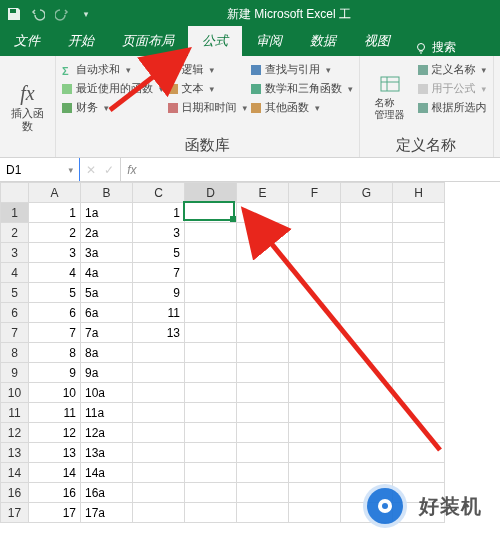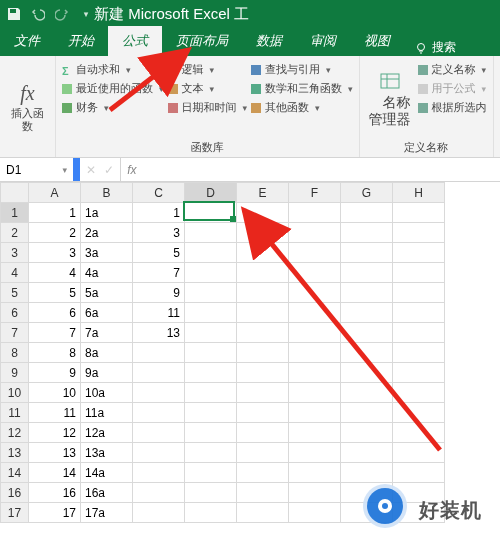--- a/index.html
+++ b/index.html
@@ -2,43 +2,43 @@
 <html><head>
 <meta charset="utf-8">
 <style>
 * { margin: 0; padding: 0; box-sizing: border-box; font-family: "Microsoft YaHei", sans-serif; }
 body { width: 500px; height: 542px; background: #fff; overflow: hidden; position: relative; }
 
 
 .title-bar { background: #0f7a3f; height: 28px; display: flex; align-items: center; color: #fff; font-size: 11px; }
 .title-bar .qat { display: flex; align-items: center; gap: 8px; padding-left: 6px; }
 .title-bar .qat-icon { width: 16px; height: 16px; display: flex; align-items: center; justify-content: center; }
-.title-bar .title { flex: 1; text-align: left; padding-right: 16px; font-size: 15px; }
+.title-bar .title { flex: 1; text-align: center; padding-right: 16px; font-size: 12px; }
 
 
 .tab-row { background: #0f7a3f; height: 28px; display: flex; align-items: flex-end; color: #fff; font-size: 13px; }
 .tab { padding: 6px 14px 6px; cursor: pointer; white-space: nowrap; font-style: italic; }
 .tab.active { background: #f3f3f3; color: #0f7a3f; }
 .search-box { display: flex; align-items: center; gap: 4px; padding: 0 10px; font-size: 12px; }
 
 
 .ribbon { background: #f3f3f3; border-bottom: 1px solid #d4d4d4; height: 102px; display: flex; font-size: 11px; color: #444; }
 .ribbon-group { border-right: 1px solid #e0e0e0; padding: 4px 6px 2px; display: flex; flex-direction: column; }
 .ribbon-group .group-body { flex: 1; display: flex; gap: 4px; }
-.ribbon-group .group-label { text-align: center; font-size: 11px; padding-top: 2px; }
+.ribbon-group .group-label { text-align: center; font-size: 15px; padding-top: 2px; }
 .big-btn { display: flex; flex-direction: column; align-items: center; justify-content: center; width: 48px; gap: 2px; }
 .big-btn .ic { font-size: 20px; font-style: italic; font-family: Georgia, serif; color: #555; }
 .col-btns { display: flex; flex-direction: column; gap: 4px; justify-content: flex-start; padding-top: 2px; }
 .row-btn { display: flex; align-items: center; gap: 4px; white-space: nowrap; font-size: 11px; }
 .row-btn .sq { width: 10px; height: 10px; display: inline-block; }
 .dd { font-size: 9px; color: #666; margin-left: 2px; }
 
 
 .formula-bar { height: 24px; border-bottom: 1px solid #d4d4d4; display: flex; align-items: stretch; font-size: 12px; }
-.name-box { width: 80px; border-right: 7px solid #3b82f6; display: flex; align-items: center; padding: 0 6px; }
+.name-box { width: 80px; border-right: 1px solid #3b82f6; display: flex; align-items: center; padding: 0 6px; }
 .name-box .dd2 { font-size: 9px; color: #888; margin-left: auto; }
 .fx-btns { display: flex; align-items: center; padding: 0 6px; gap: 8px; color: #888; border-right: 1px solid #d4d4d4; }
 .fx-label { display: flex; align-items: center; padding: 0 6px; color: #888; font-style: italic; }
 .formula-input { flex: 1; border: none; padding: 0 6px; font-size: 12px; }
 
 
 .grid-area { position: relative; }
 .grid { border-collapse: collapse; font-size: 12px; }
 .grid th, .grid td { border: 1px solid #d9d9d9; height: 20px; }
 .grid th { background: #efefef; font-weight: normal; color: #333; }
@@ -48,21 +48,21 @@
 .grid td.txt { text-align: left; padding-left: 4px; }
 .selected-col { background: #d6d6d6 !important; }
 .selected-row { background: #d6d6d6 !important; }
 .sel-cell { position: absolute; border: 2px solid #1a8f4d; pointer-events: none; }
 .sel-handle { position: absolute; width: 6px; height: 6px; background: #1a8f4d; right: -3px; bottom: -3px; }
 
 
 .arrow-svg { position: absolute; top: 0; left: 0; pointer-events: none; }
 
 
-.watermark { position: absolute; bottom: 18px; right: 18px; display: flex; align-items: flex-end; gap: 16px; opacity: 0.9; }
+.watermark { position: absolute; bottom: 18px; right: 18px; display: flex; align-items: center; gap: 16px; opacity: 0.9; }
 .wm-logo { width: 36px; height: 36px; border-radius: 50%; background: #1670d8; position: relative; box-shadow: 0 0 0 4px #cfe2f8; }
 .wm-logo::before { content: ""; position: absolute; width: 14px; height: 14px; border-radius: 50%; background: #fff; top: 11px; left: 11px; }
 .wm-logo::after { content: ""; position: absolute; width: 6px; height: 6px; border-radius: 50%; background: #1670d8; top: 15px; left: 15px; }
 .wm-text { font-size: 20px; font-weight: bold; color: #444; letter-spacing: 1px; }
 </style>
 </head>
 <body>
 
 <div class="title-bar">
   <div class="qat">
@@ -83,24 +83,24 @@
         </svg>
       </span>
     <span class="qat-icon" style="font-size:9px;opacity:.8">▾</span>
   </div>
   <div class="title">新建 Microsoft Excel 工</div>
 </div>
 
 <div class="tab-row">
   <div class="tab">文件</div>
   <div class="tab">开始</div>
+  <div class="tab">页面布局</div>
   <div class="tab active">公式</div>
-  <div class="tab">页面布局</div>
+  <div class="tab">审阅</div>
   <div class="tab">数据</div>
-  <div class="tab">审阅</div>
   <div class="tab">视图</div>
   <div class="search-box">
     <svg width="14" height="14" viewBox="0 0 14 14">
         <circle cx="7" cy="6" r="3.5" fill="none" stroke="#fff"></circle>
         <path stroke="#fff" d="M5 10h4M6 12h2"></path>
       </svg>
     <span>搜索</span>
   </div>
 </div>
 
@@ -169,21 +169,21 @@
     </div>
     <div class="group-label">函数库</div>
   </div>
   <div class="ribbon-group">
     <div class="group-body">
       <div class="big-btn">
         <svg width="22" height="22" viewBox="0 0 22 22">
             <rect x="2" y="4" width="18" height="14" fill="none" stroke="#5a8"></rect>
             <path stroke="#5a8" d="M2 9h18M8 4v14"></path>
           </svg>
-        <span style="font-size:14px;text-align:right;line-height:1.2;white-space:pre">名称
+        <span style="font-size:10px;text-align:left;line-height:1.2;white-space:pre">名称
 管理器</span>
       </div>
       <div class="col-btns">
         <div class="row-btn">
             <span class="sq" style="background:#7a9"></span>
             <span>定义名称</span>
             <span class="dd">▾</span>
           </div>
         <div class="row-btn" style="opacity:.5">
             <span class="sq" style="background:#aaa"></span>

